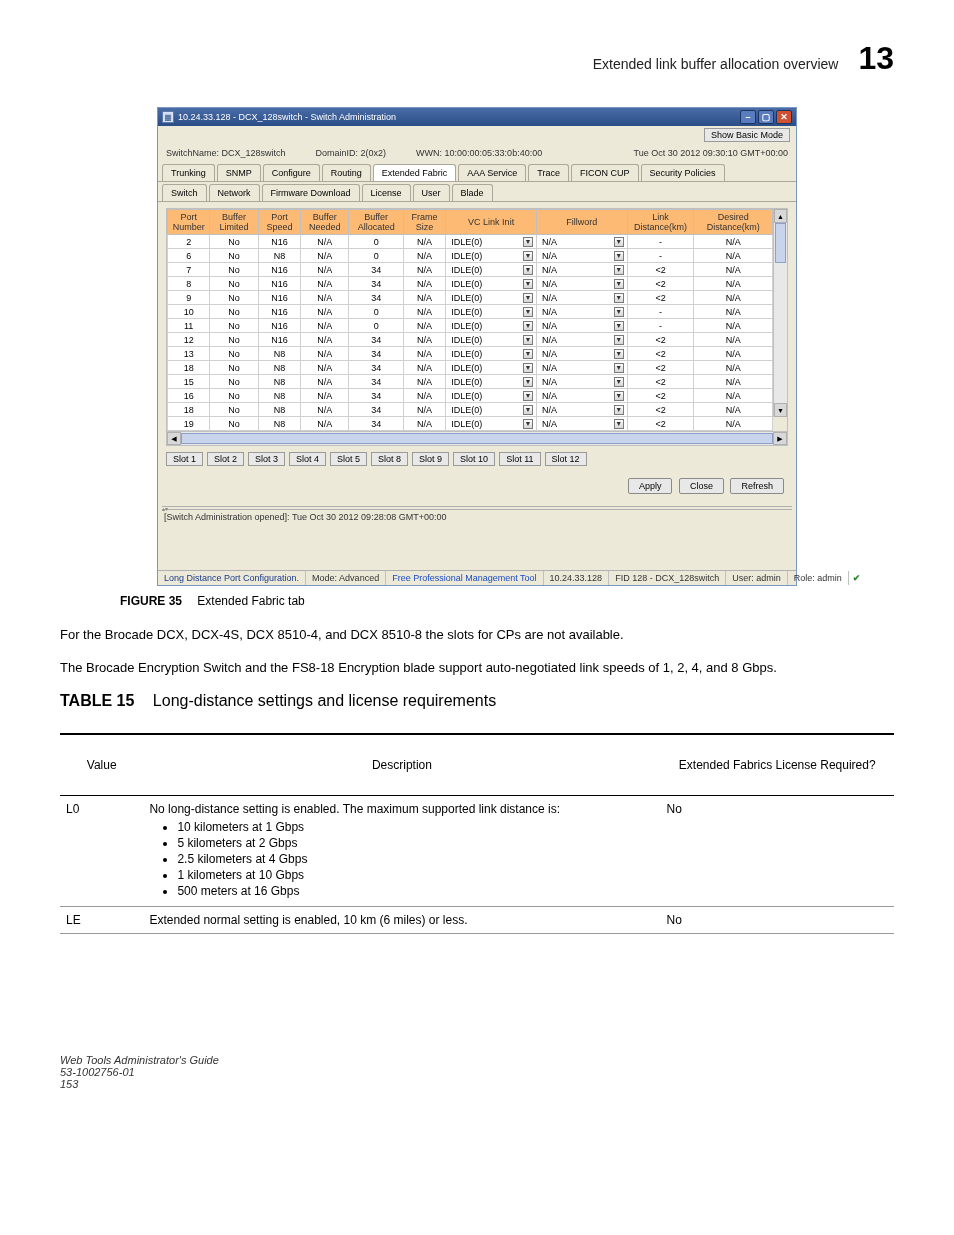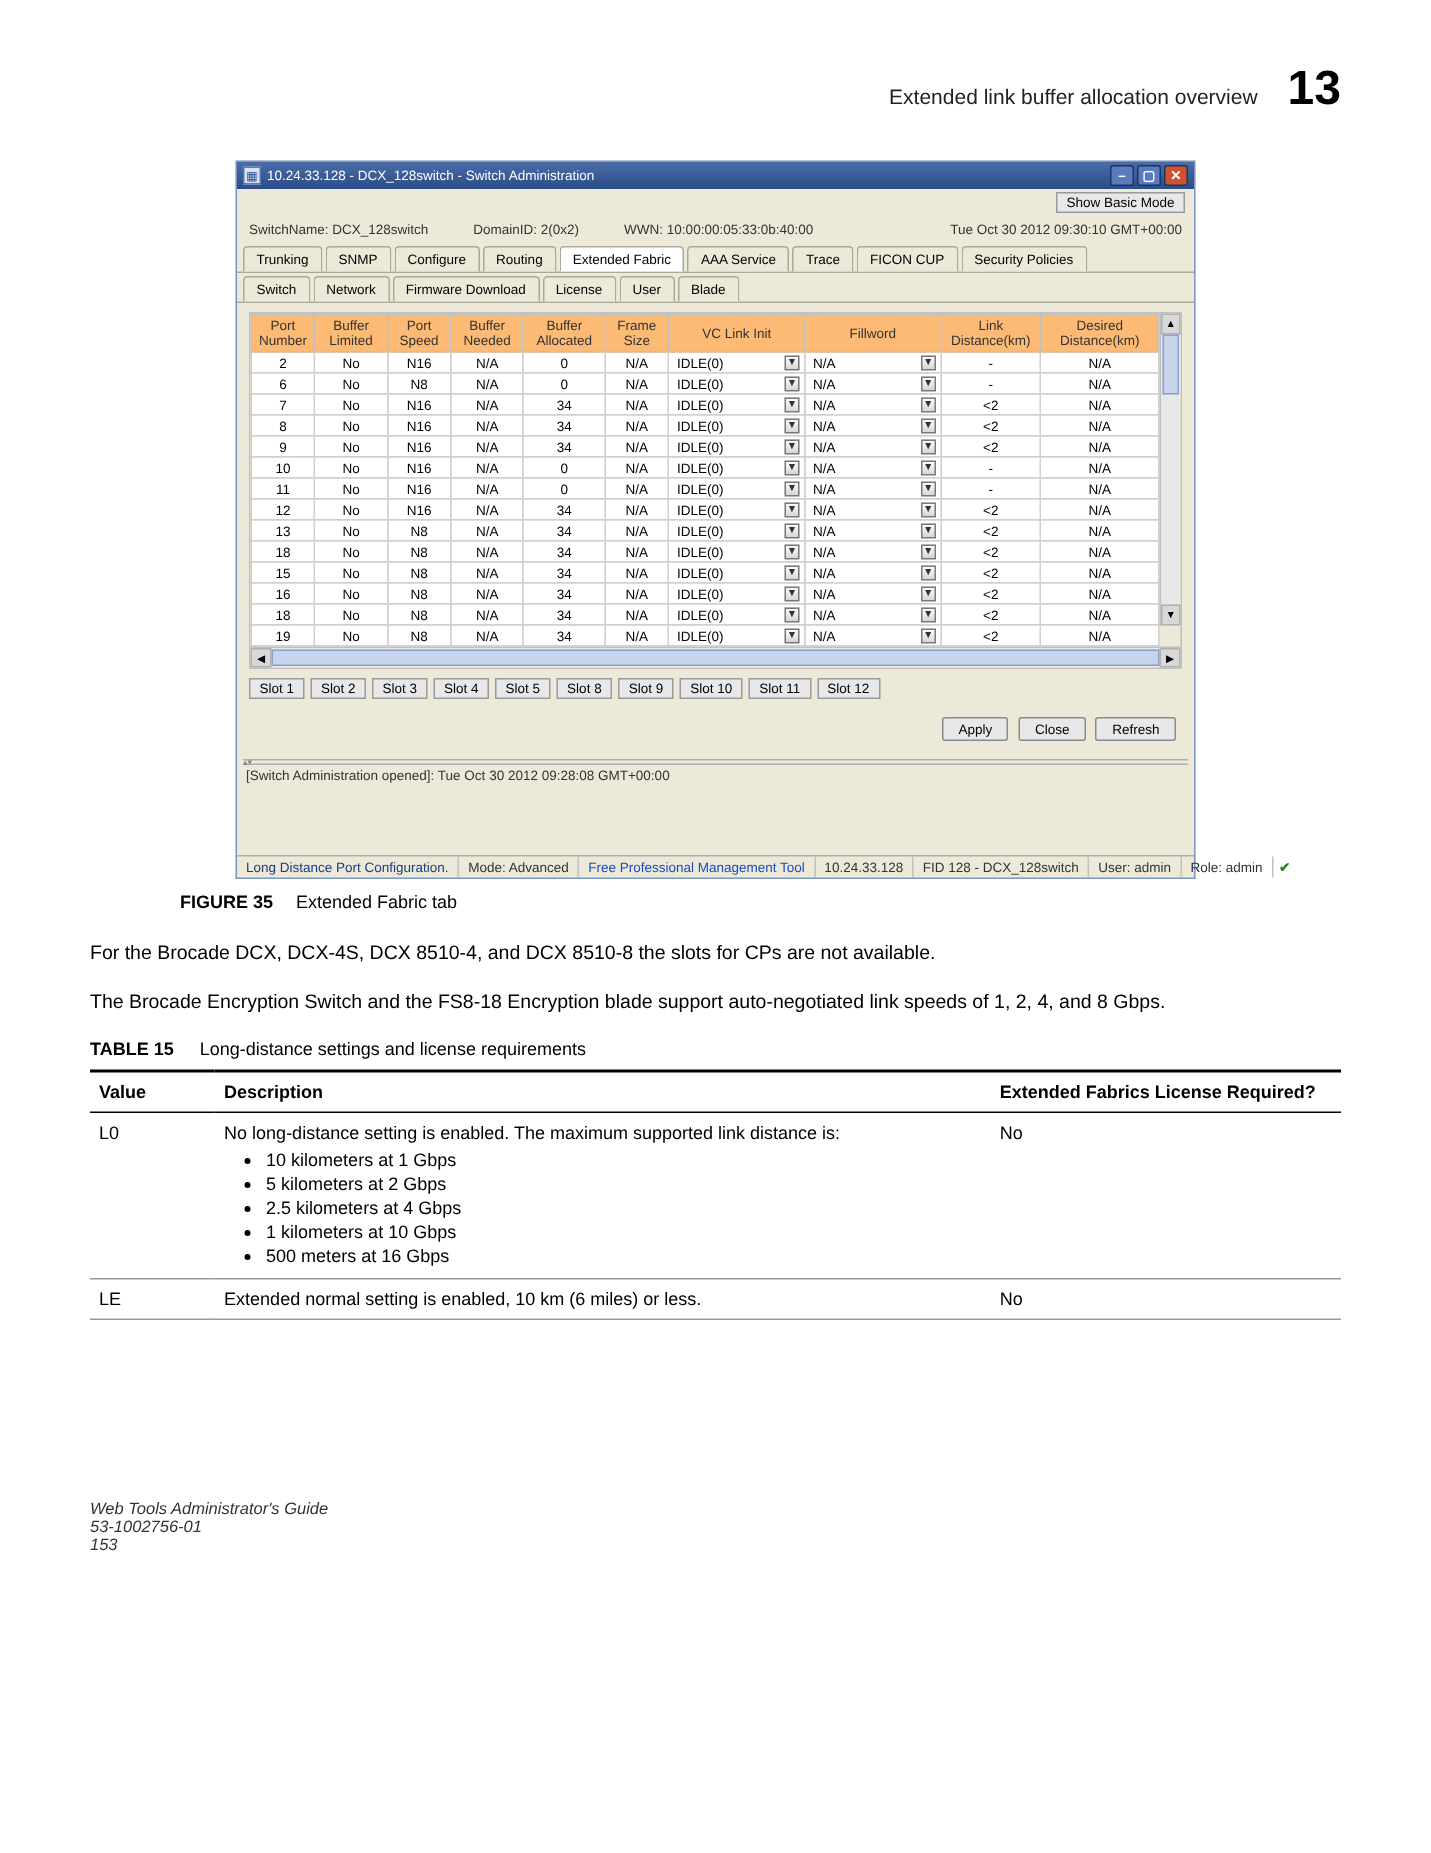--- a/index.html
+++ b/index.html
@@ -49,24 +49,24 @@
   .divider-grip { height:4px; border-top:1px solid #b0b0b0; border-bottom:1px solid #b0b0b0; cursor:row-resize; margin:0 4px; font-size:6px; color:#888; line-height:4px; }
   .log { padding:2px 6px; font-size:9px; color:#333; min-height:60px; }
   .statusbar { display:flex; border-top:1px solid #b0b0b0; font-size:9px; color:#1a3c8a; }
   .statusbar .cell { padding:2px 6px; border-right:1px solid #c0c0c0; white-space:nowrap; }
   .statusbar .cell.black { color:#333; }
   .statusbar .link { color:#1a4cc0; cursor:pointer; }
   .statusbar .check { color:#2a8a2a; font-weight:bold; padding:2px 4px; }
   .fig-caption { font-size: 12px; margin: 8px 0 18px 60px; }
   .fig-caption b { font-weight: bold; margin-right: 12px; }
   .body-text { font-size: 13px; line-height: 1.45; margin: 0 0 14px 0; }
-  .table-caption { font-size: 12px; margin: 14px 0 7px 0; }
+  .table-caption { font-size: 16px; margin: 14px 0 23px 0; }
   .table-caption b { font-weight: bold; margin-right: 14px; }
   table.doc { width:100%; border-collapse:collapse; font-size:12px; }
-  table.doc th { text-align:left; padding:6px 6px; border-top:2px solid #000; border-bottom:1px solid #000; font-weight:bold; vertical-align:top; }
+  table.doc th { text-align:center; padding:23px 6px; border-top:2px solid #000; border-bottom:1px solid #000; font-weight:normal; vertical-align:top; }
   table.doc td { padding:6px 6px; border-bottom:1px solid #999; vertical-align:top; }
   table.doc td ul { margin:4px 0 0 18px; }
   table.doc td ul li { margin:2px 10px; }
   .footer { display:flex; justify-content:space-between; font-size:11px; font-style:italic; color:#333; margin-top:120px;flex-direction:column; }
   .footer .pageno { font-style:italic; }
 </style>
 </head>
 <body>
 
 <div class="page">

